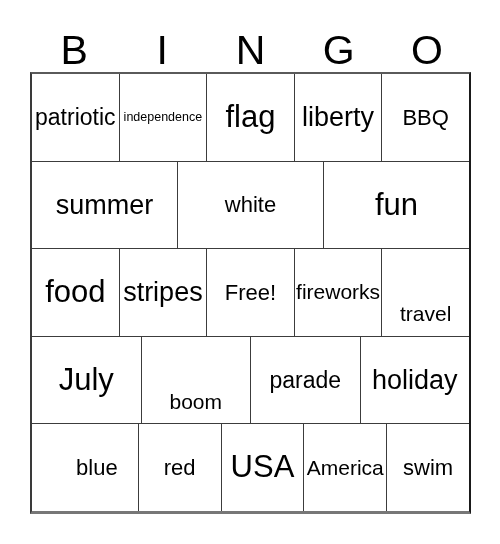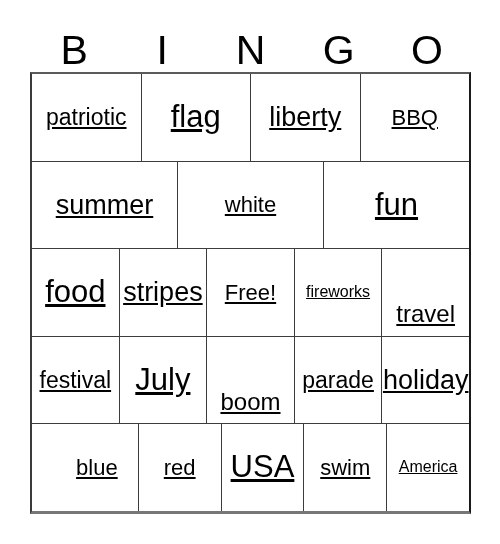--- a/index.html
+++ b/index.html
@@ -57,21 +57,20 @@
     background: #ffffff;
     display: flex;
     flex-direction: column;
   }
   .bingo-row {
     flex: 1 1 0;
     display: flex;
     flex-direction: row;
     border-bottom: 1px solid #3c3c3c;
     box-sizing: border-box;
-    text-decoration: underline;
   }
   .bingo-row:last-child {
     border-bottom: none;
     padding-left: 24px;
   }
   .bingo-cell {
     flex: 1 1 0;
     border-right: 1px solid #3c3c3c;
     box-sizing: border-box;
     display: flex;
@@ -87,24 +86,24 @@
   }
   .cell-text {
     display: block;
     white-space: nowrap;
     line-height: 1.05;
     color: #000000;
     user-select: none;
   }
   
   .fs-xs   { font-size: 12.5px; }
-  .fs-m    { font-size: 16px; }
+  .fs-m    { font-size: 21px; }
   .fs-ml   { font-size: 23px; }
   .fs-l    { font-size: 27px; }
-  .fs-xl   { font-size: 24px; margin-top: 43px; }
+  .fs-xl   { font-size: 21px; margin-top: 43px; }
   .fs-xxl  { font-size: 22px; }
   .fs-huge { font-size: 31px; }
 </style>
 </head>
 <body>
 
 <div id="card-root">
 
   <div id="bingo-header">
     <div class="header-letter">B</div>
@@ -114,20 +113,23 @@
     <div class="header-letter">O</div>
   </div>
 
   <div id="bingo-grid">
 
     <div class="bingo-row">
       <div class="bingo-cell">
           <span class="cell-text fs-ml">patriotic</span>
         </div>
       <div class="bingo-cell">
+          <span class="cell-text fs-xs">independence</span>
+        </div>
+      <div class="bingo-cell">
           <span class="cell-text fs-huge">flag</span>
         </div>
       <div class="bingo-cell">
           <span class="cell-text fs-l">liberty</span>
         </div>
       <div class="bingo-cell">
           <span class="cell-text fs-xxl">BBQ</span>
         </div>
     </div>
 
@@ -156,23 +158,20 @@
       <div class="bingo-cell">
           <span class="cell-text fs-m">fireworks</span>
         </div>
       <div class="bingo-cell">
           <span class="cell-text fs-xl">travel</span>
         </div>
     </div>
 
     <div class="bingo-row">
       <div class="bingo-cell">
-          <span class="cell-text fs-ml">festival</span>
-        </div>
-      <div class="bingo-cell">
           <span class="cell-text fs-huge">July</span>
         </div>
       <div class="bingo-cell">
           <span class="cell-text fs-xl">boom</span>
         </div>
       <div class="bingo-cell">
           <span class="cell-text fs-ml">parade</span>
         </div>
       <div class="bingo-cell">
           <span class="cell-text fs-l">holiday</span>
@@ -183,21 +182,21 @@
       <div class="bingo-cell">
           <span class="cell-text fs-xxl">blue</span>
         </div>
       <div class="bingo-cell">
           <span class="cell-text fs-xxl">red</span>
         </div>
       <div class="bingo-cell">
           <span class="cell-text fs-huge">USA</span>
         </div>
       <div class="bingo-cell">
+          <span class="cell-text fs-m">America</span>
+        </div>
+      <div class="bingo-cell">
           <span class="cell-text fs-xxl">swim</span>
-        </div>
-      <div class="bingo-cell">
-          <span class="cell-text fs-m">America</span>
         </div>
     </div>
 
   </div>
 </div>
 
 </body></html>

